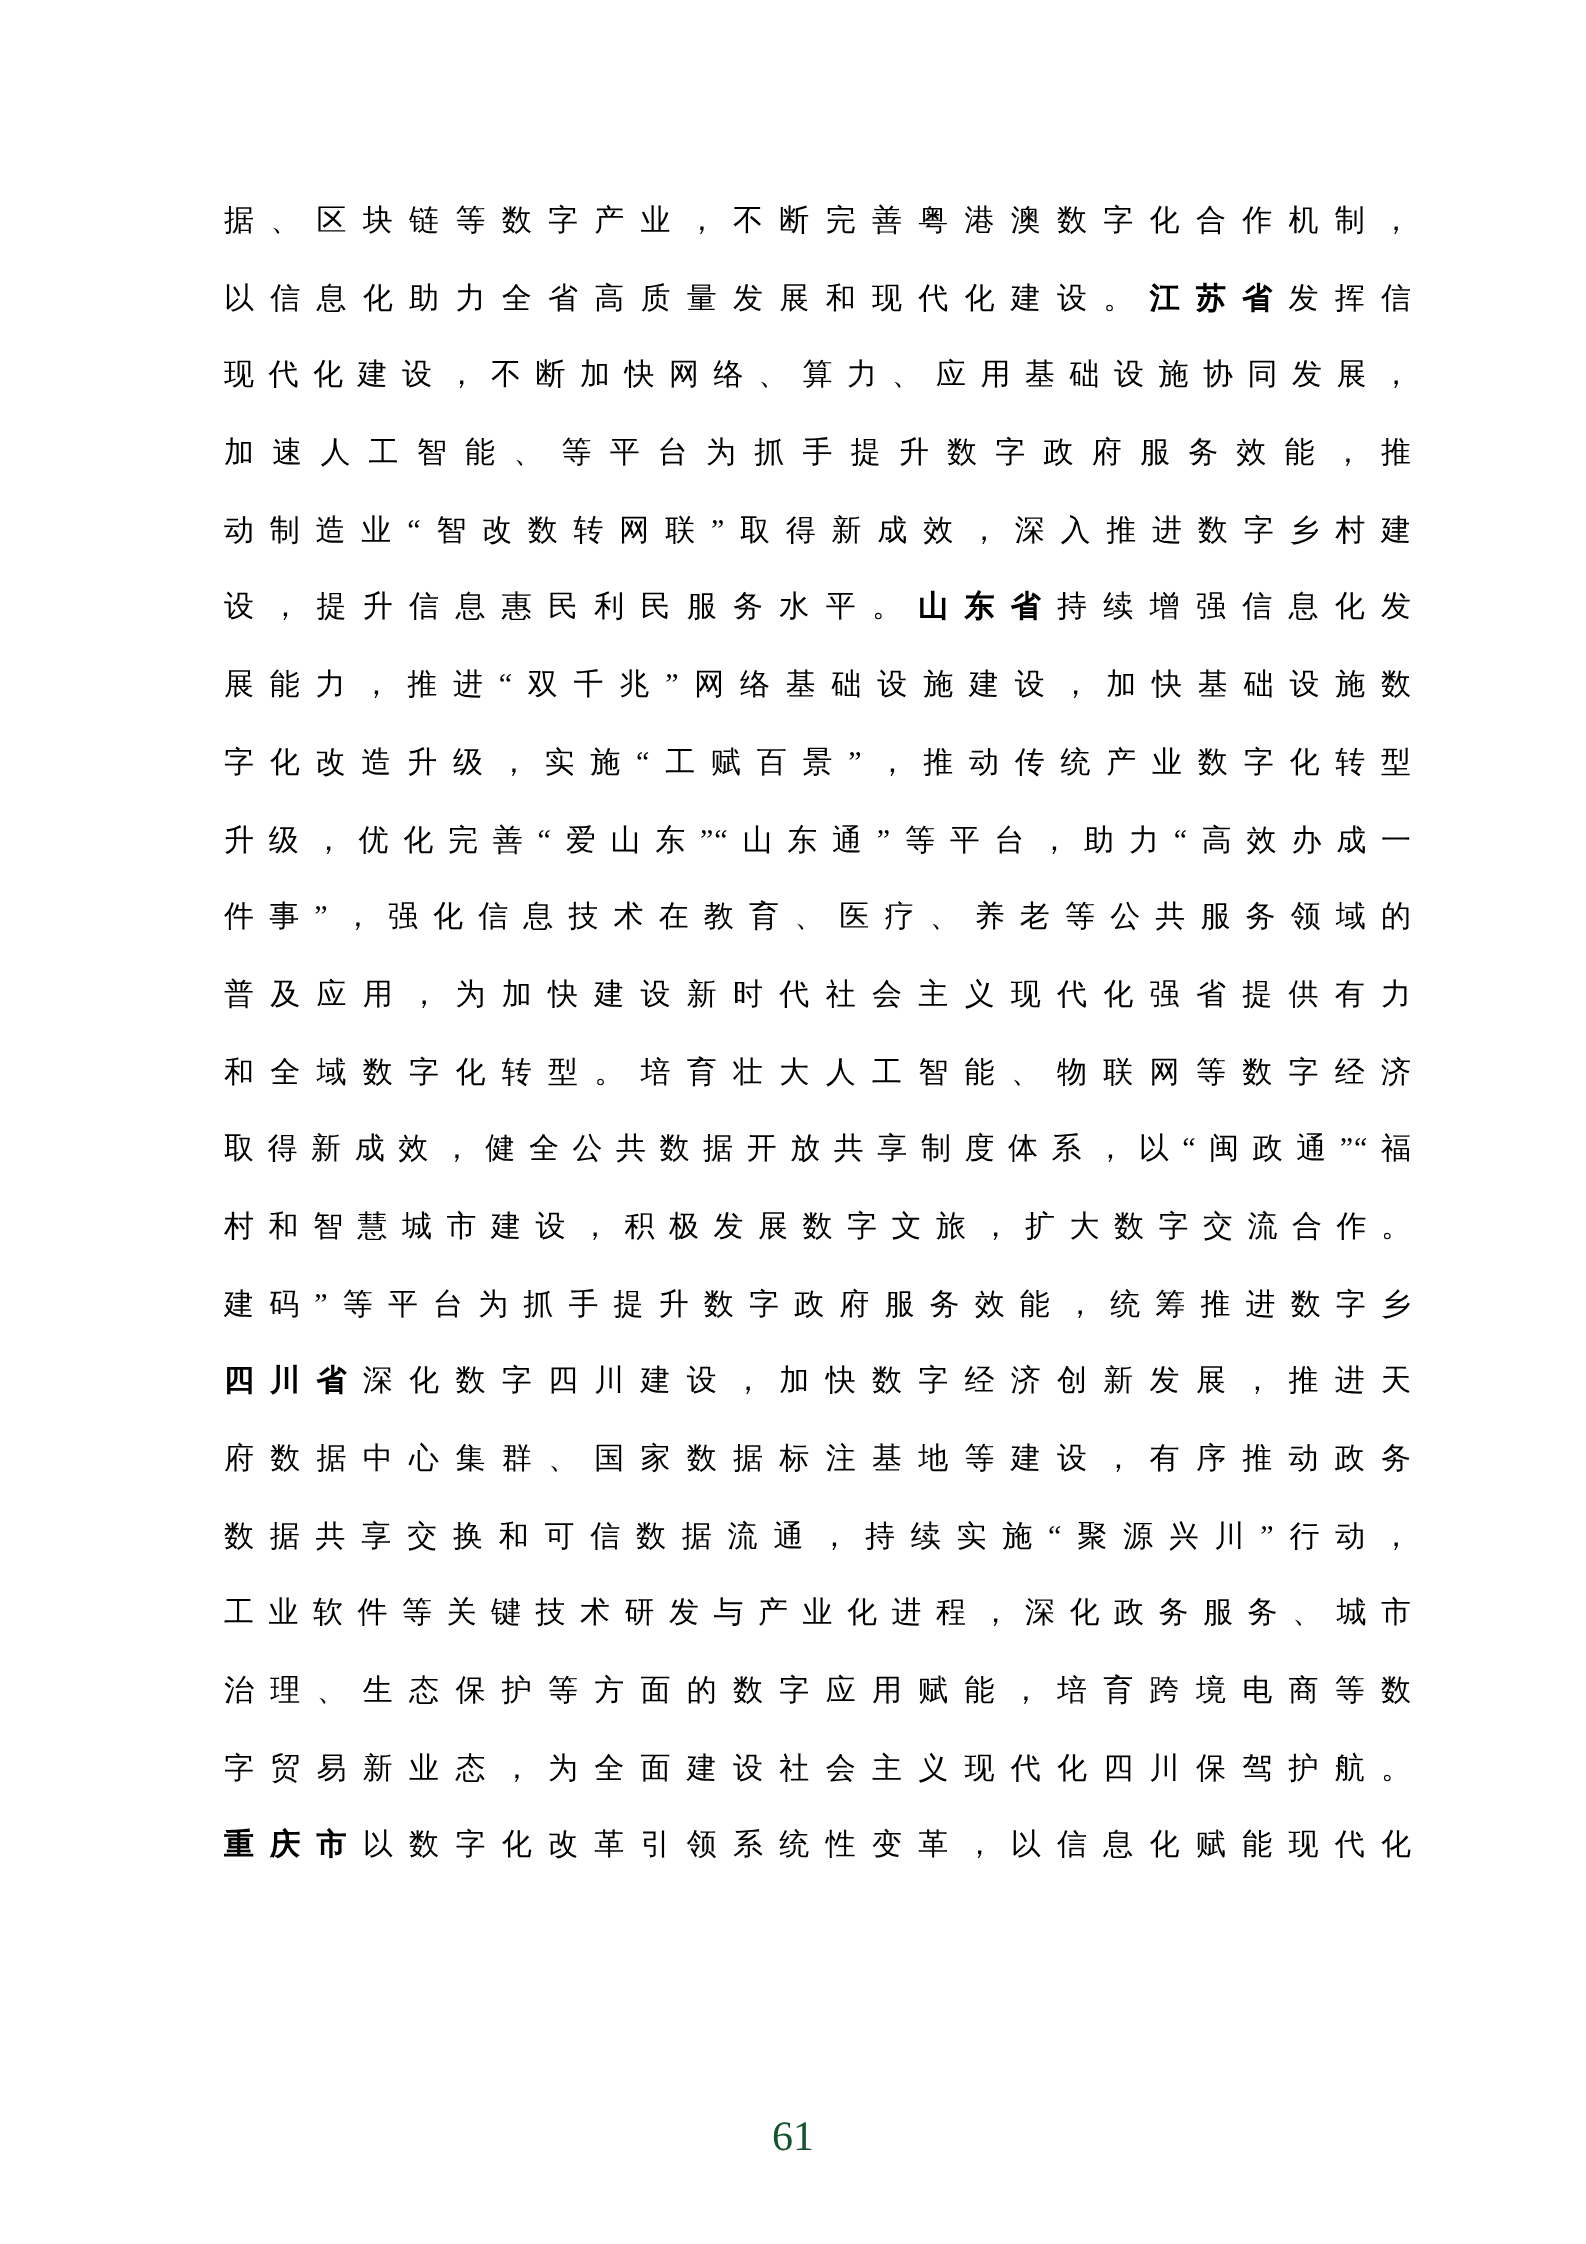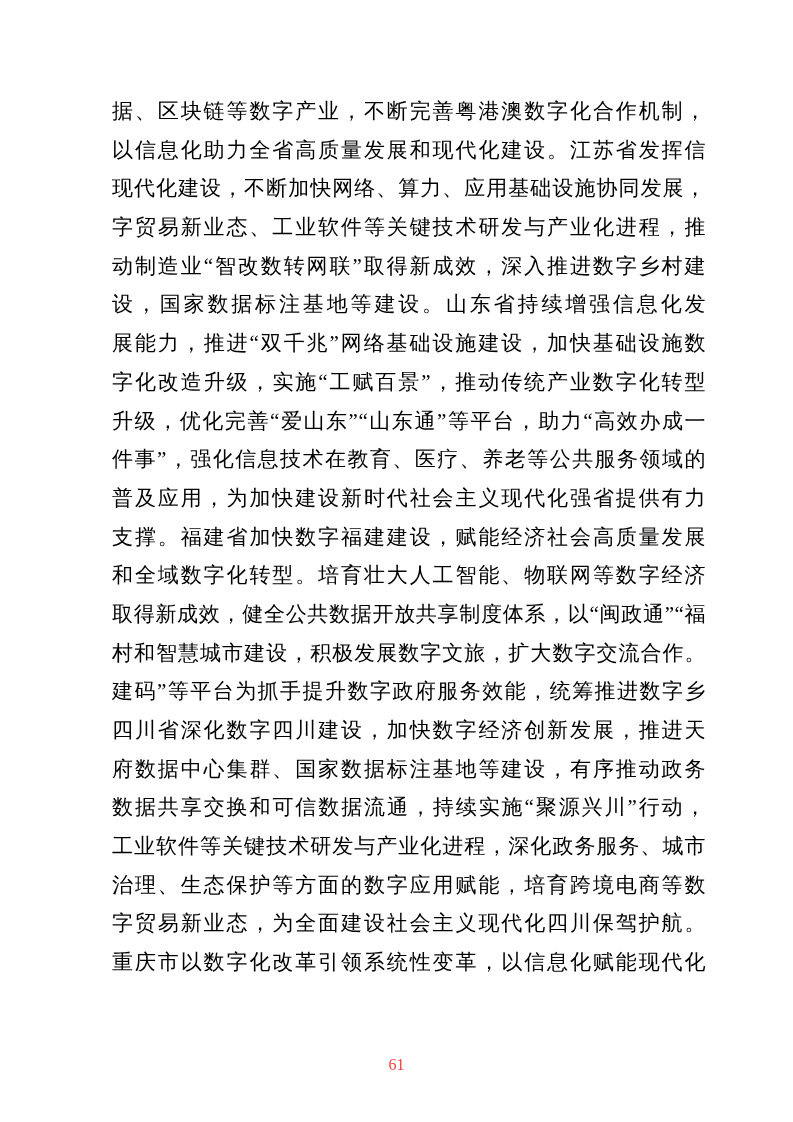--- a/index.html
+++ b/index.html
@@ -18,63 +18,62 @@
   }
   .text-block {
     position: absolute;
     left: 112px;
     top: 92px;
     width: 594px;
   }
   .line {
     height: 38.7px;
     line-height: 38.7px;
-    font-size: 21px;
+    font-size: 15px;
     text-align: justify;
     text-align-last: justify;
     text-justify: inter-character;
     overflow: hidden;
     letter-spacing: 0.5px;
   }
   .seg {
     font-weight: normal;
   }
   .seg.bold {
-    font-weight: normal;
+    font-weight: bold;
   }
   .page-footer {
     position: absolute;
     top: 1056px;
     left: 0;
     width: 100%;
     text-align: center;
   }
   .page-number {
-    font-size: 16px;
-    color: #ef4444;
+    font-size: 21px;
+    color: #14532d;
     font-family: "Liberation Serif", "DejaVu Serif", serif;
   }
 </style>
 </head>
 <body>
 
 <div class="page">
   <div class="text-block">
       <div class="line"><span class="seg">据、区块链等数字产业，不断完善粤港澳数字化合作机制，</span></div>
       <div class="line"><span class="seg">以信息化助力全省高质量发展和现代化建设。</span><span class="seg bold">江苏省</span><span class="seg">发挥信</span></div>
       <div class="line"><span class="seg">现代化建设，不断加快网络、算力、应用基础设施协同发展，</span></div>
-      <div class="line"><span class="seg">字贸易新业态、工业软件等关键技术研发与产业化进程，推</span></div>
+      <div class="line"><span class="seg">加速人工智能、等平台为抓手提升数字政府服务效能，推</span></div>
       <div class="line"><span class="seg">动制造业“智改数转网联”取得新成效，深入推进数字乡村建</span></div>
-      <div class="line"><span class="seg">设，国家数据标注基地等建设。</span><span class="seg bold">山东省</span><span class="seg">持续增强信息化发</span></div>
+      <div class="line"><span class="seg">设，提升信息惠民利民服务水平。</span><span class="seg bold">山东省</span><span class="seg">持续增强信息化发</span></div>
       <div class="line"><span class="seg">展能力，推进“双千兆”网络基础设施建设，加快基础设施数</span></div>
       <div class="line"><span class="seg">字化改造升级，实施“工赋百景”，推动传统产业数字化转型</span></div>
       <div class="line"><span class="seg">升级，优化完善“爱山东”“山东通”等平台，助力“高效办成一</span></div>
       <div class="line"><span class="seg">件事”，强化信息技术在教育、医疗、养老等公共服务领域的</span></div>
       <div class="line"><span class="seg">普及应用，为加快建设新时代社会主义现代化强省提供有力</span></div>
-      <div class="line"><span class="seg">支撑。</span><span class="seg bold">福建省</span><span class="seg">加快数字福建建设，赋能经济社会高质量发展</span></div>
       <div class="line"><span class="seg">和全域数字化转型。培育壮大人工智能、物联网等数字经济</span></div>
       <div class="line"><span class="seg">取得新成效，健全公共数据开放共享制度体系，以“闽政通”“福</span></div>
       <div class="line"><span class="seg">村和智慧城市建设，积极发展数字文旅，扩大数字交流合作。</span></div>
       <div class="line"><span class="seg">建码”等平台为抓手提升数字政府服务效能，统筹推进数字乡</span></div>
       <div class="line"><span class="seg bold">四川省</span><span class="seg">深化数字四川建设，加快数字经济创新发展，推进天</span></div>
       <div class="line"><span class="seg">府数据中心集群、国家数据标注基地等建设，有序推动政务</span></div>
       <div class="line"><span class="seg">数据共享交换和可信数据流通，持续实施“聚源兴川”行动，</span></div>
       <div class="line"><span class="seg">工业软件等关键技术研发与产业化进程，深化政务服务、城市</span></div>
       <div class="line"><span class="seg">治理、生态保护等方面的数字应用赋能，培育跨境电商等数</span></div>
       <div class="line"><span class="seg">字贸易新业态，为全面建设社会主义现代化四川保驾护航。</span></div>

